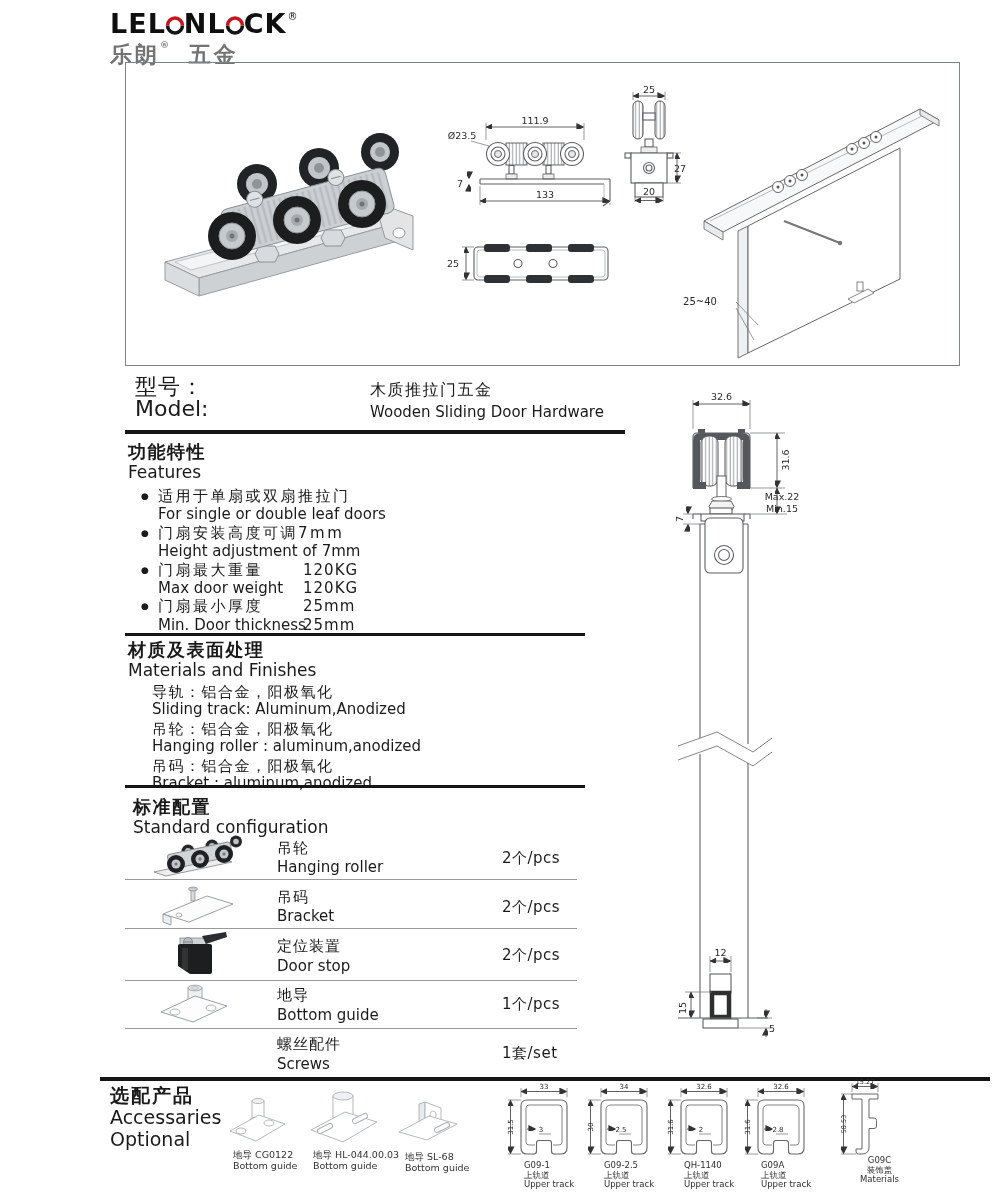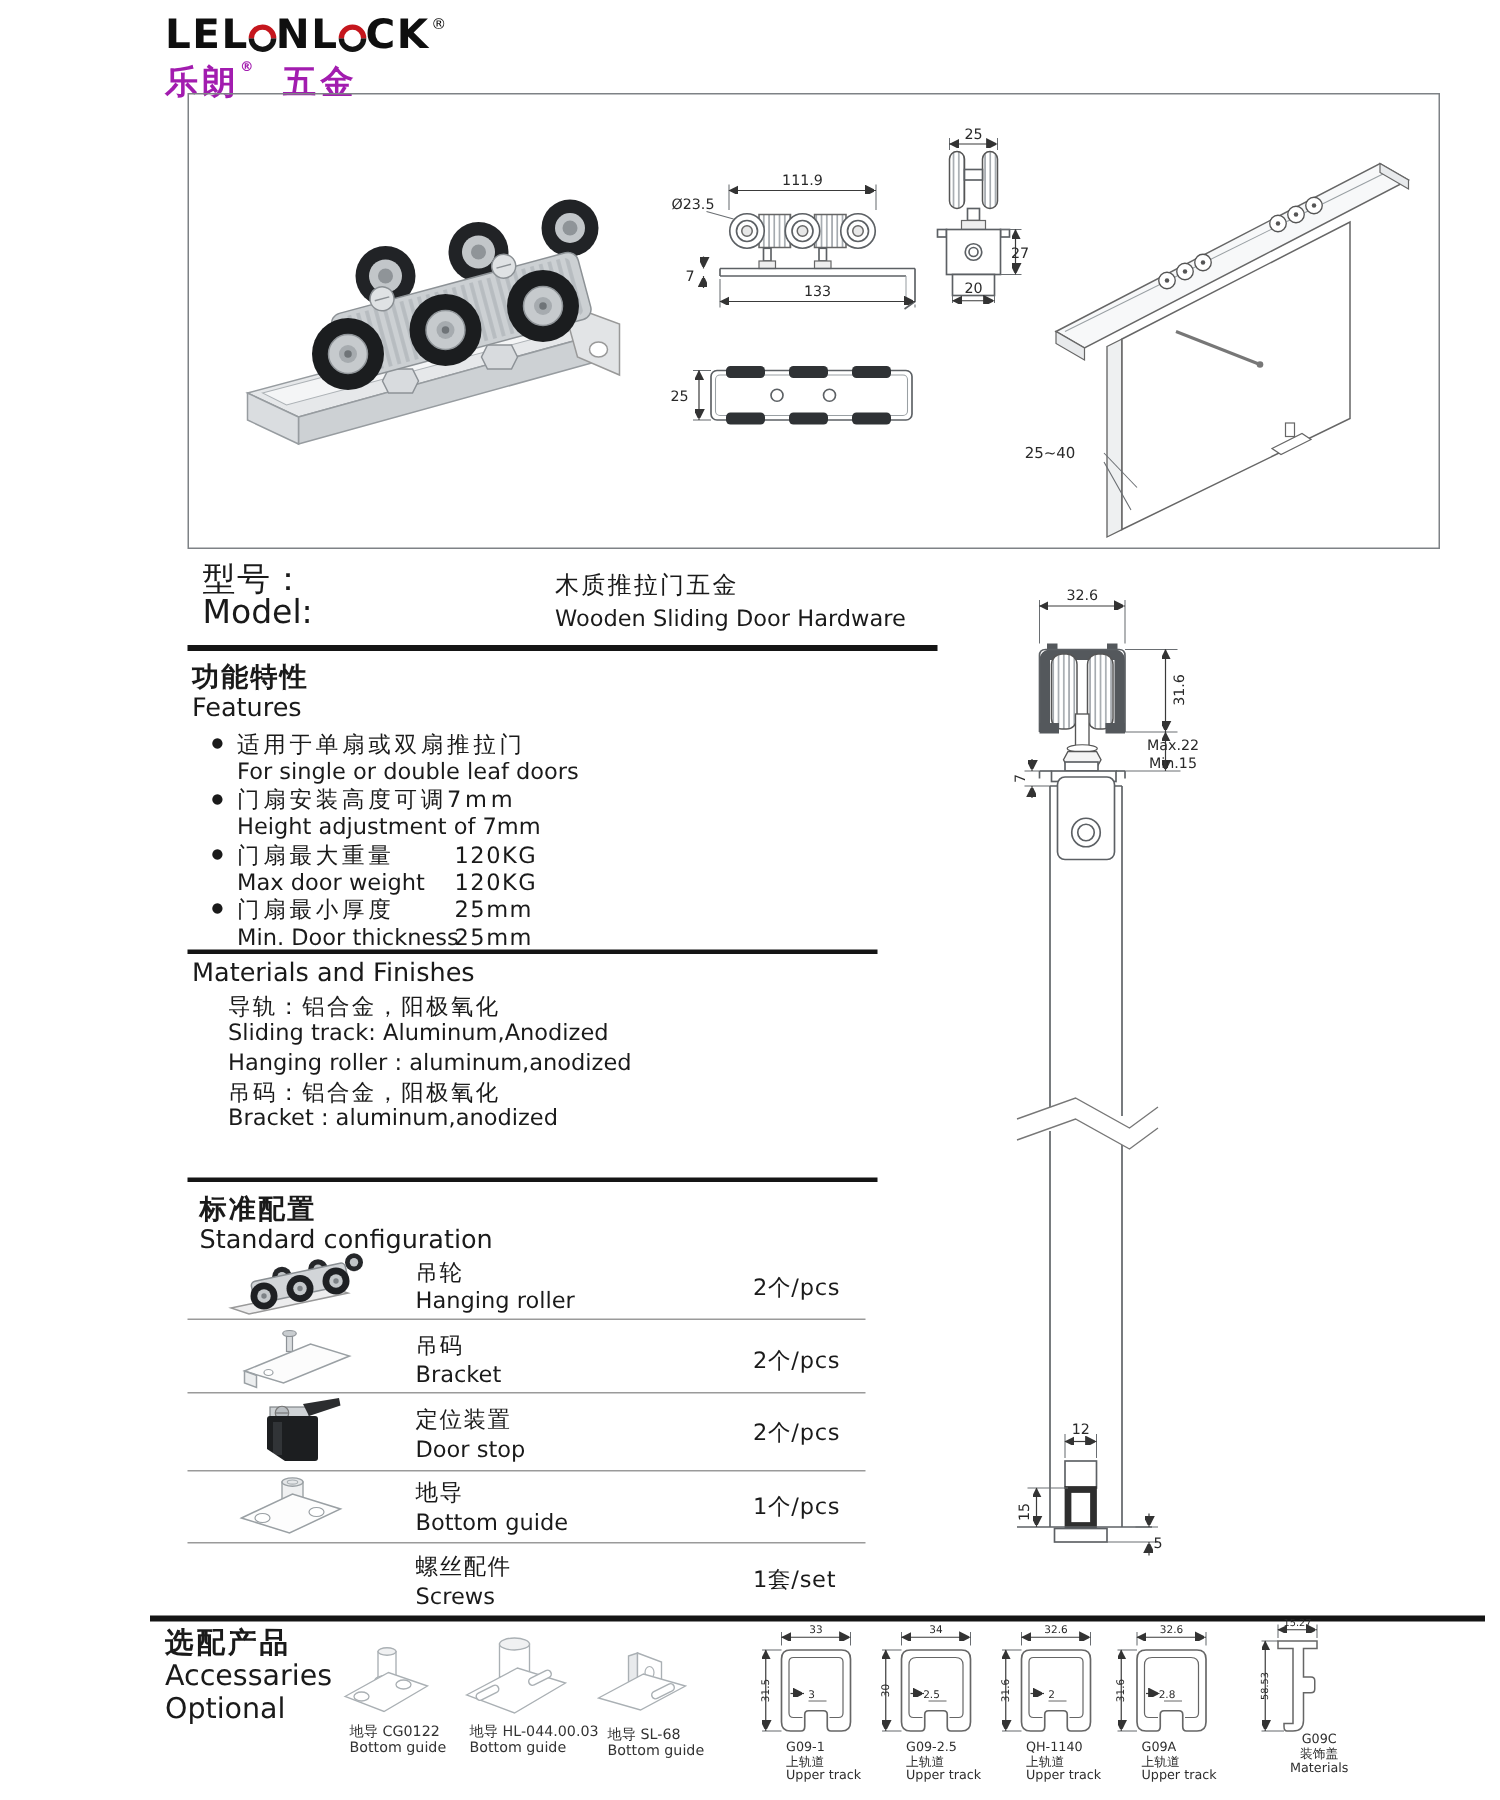--- a/index.html
+++ b/index.html
@@ -11,21 +11,21 @@
   .dim{font-size:9.5px;fill:#2a2a2a;text-anchor:middle;}
   .xl{stroke:#6a6e72;stroke-width:.7;fill:none;}
   .dl{stroke:#3a3a3a;stroke-width:.8;fill:none;}
   .ol{stroke:#5c6064;stroke-width:1.1;fill:#fff;}
   .oln{stroke:#5c6064;stroke-width:1.1;fill:none;}
   .thin{stroke:#9aa0a4;stroke-width:.7;fill:none;}
   .lt{stroke:#aab0b4;stroke-width:.9;fill:#fff;}
   
   .logo-en{display:flex;align-items:center;font-size:27px;font-weight:800;letter-spacing:1px;color:#0f0f0f;}
   .logo-en .reg{font-size:10px;vertical-align:top;margin:-14px 0 0 1px;font-weight:400;}
-  .logo-cn{font-size:22px;font-weight:700;letter-spacing:3px;color:#a21caf;margin-top:1px;}
+  .logo-cn{font-size:22px;font-weight:700;letter-spacing:3px;color:#737373;margin-top:1px;}
   .logo-cn .reg{font-size:9px;vertical-align:top;margin-left:0;}
   
   .rule{position:absolute;background:#151515;}
   .sep{position:absolute;background:#9a9a9a;height:1px;}
   
   .sec-cn{font-size:18px;font-weight:600;letter-spacing:1.5px;line-height:21px;}
   .sec-en{font-size:17px;line-height:20px;}
   .features{position:absolute;left:128px;top:441px;width:475px;}
   .f-items{margin-top:5px;}
   .f-line{position:relative;font-size:15px;line-height:18.4px;padding-left:30px;}
@@ -271,27 +271,29 @@
       <div class="f-line"><span>Height adjustment of 7mm</span><span class="f-val"></span></div>
       <div class="f-line cn"><span class="f-bullet">●</span><span>门扇最大重量</span><span class="f-val">120KG</span></div>
       <div class="f-line"><span>Max door weight</span><span class="f-val">120KG</span></div>
       <div class="f-line cn"><span class="f-bullet">●</span><span>门扇最小厚度</span><span class="f-val">25mm</span></div>
       <div class="f-line"><span>Min. Door thickness</span><span class="f-val">25mm</span></div>
     </div>
   </div>
   <div class="rule" style="left:125px;top:633px;width:460px;height:3px;"></div>
 
   <div class="materials">
+    <div class="sec-cn">材质及表面处理</div>
     <div class="sec-en">Materials and Finishes</div>
     <div class="m-items">
       <div class="m-pair">
         <div class="m-cn">导轨：铝合金，阳极氧化</div>
           <div class="m-en">Sliding track: Aluminum,Anodized</div>
       </div>
       <div class="m-pair">
+        <div class="m-cn">吊轮：铝合金，阳极氧化</div>
           <div class="m-en">Hanging roller : aluminum,anodized</div>
       </div>
       <div class="m-pair">
         <div class="m-cn">吊码：铝合金，阳极氧化</div>
           <div class="m-en">Bracket : aluminum,anodized</div>
       </div>
     </div>
   </div>
   <div class="rule" style="left:125px;top:785px;width:460px;height:3px;"></div>
 

